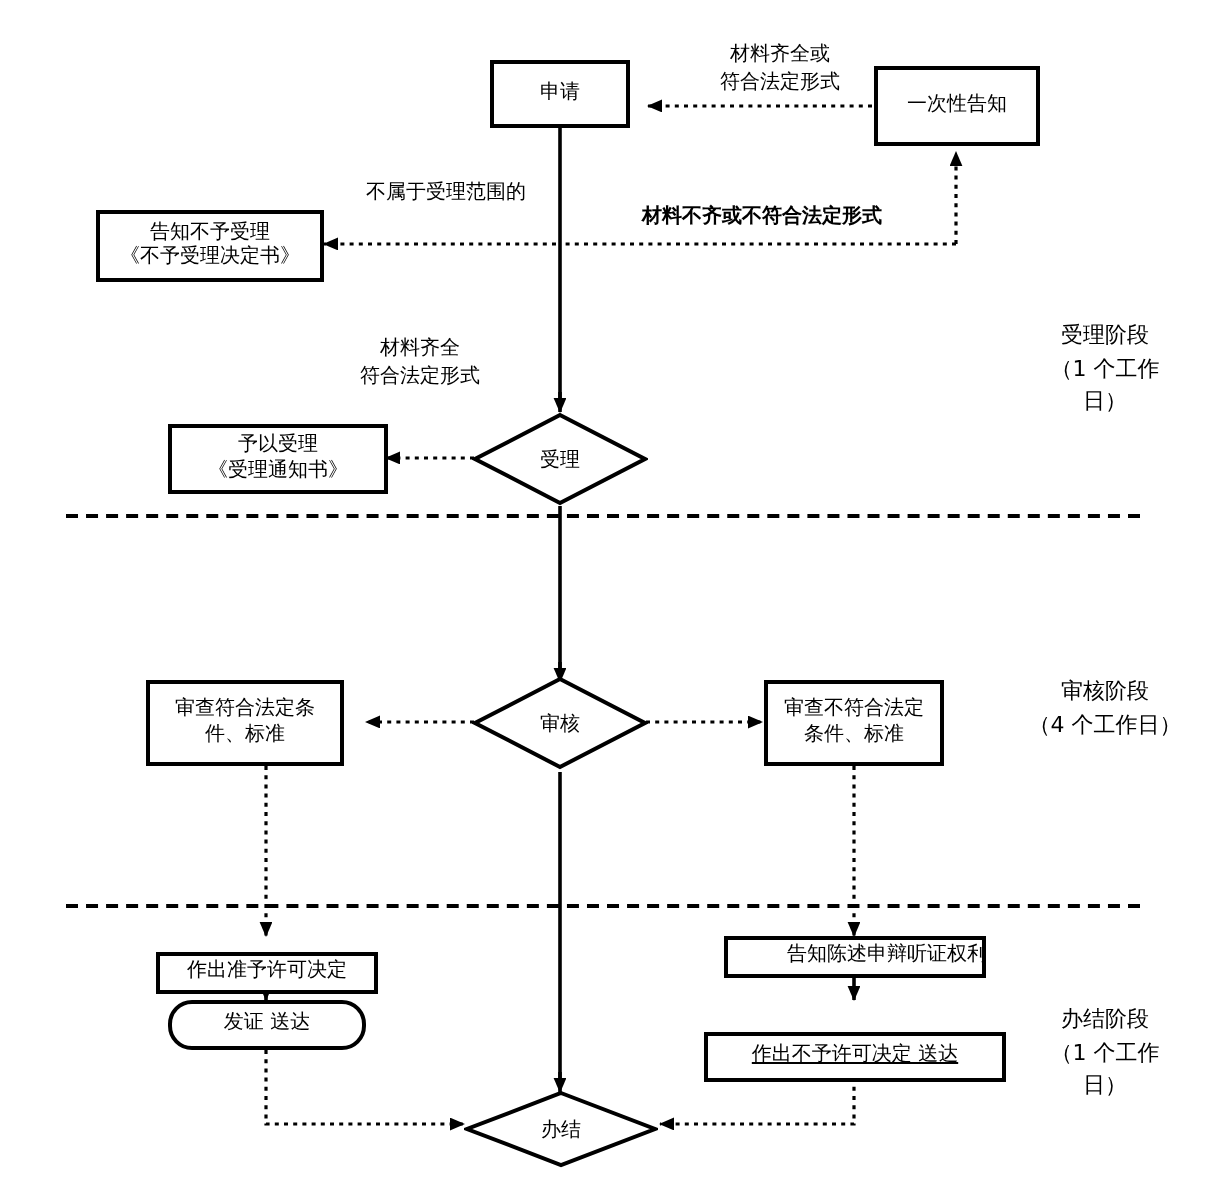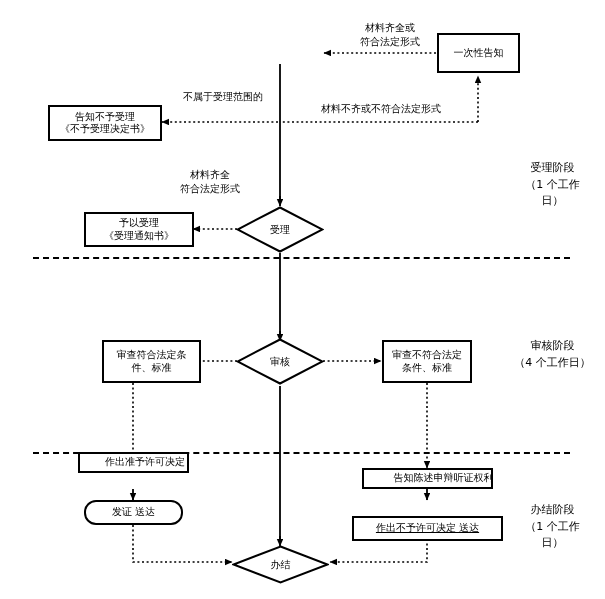--- a/index.html
+++ b/index.html
@@ -123,20 +123,23 @@
     <path d="M133,525 L133,562 L232,562" stroke="#000" stroke-width="1.6" stroke-dasharray="2,2.6" fill="none" marker-end="url(#ah)"></path>
 
     <path d="M427,489 L427,500" stroke="#000" stroke-width="1.8" fill="none" marker-end="url(#ah)"></path>
 
     <path d="M427,525 L427,562 L330,562" stroke="#000" stroke-width="1.6" stroke-dasharray="2,2.6" fill="none" marker-end="url(#ah)"></path>
   </svg>
 
   <div class="sep" style="left:33px;top:257px;width:537px;"></div>
   <div class="sep" style="left:33px;top:452px;width:537px;"></div>
 
+  <div class="node box" style="left:245px;top:30px;width:70px;height:34px;">
+    <span class="ln">申请</span>
+  </div>
 
   <div class="node box" style="left:437px;top:33px;width:83px;height:40px;">
     <span class="ln">一次性告知</span>
   </div>
 
   <div class="node box" style="left:48px;top:105px;width:114px;height:36px;">
     <span class="ln">告知不予受理</span>
     <span class="ln">《不予受理决定书》</span>
   </div>
 
@@ -152,31 +155,31 @@
     <span class="dlabel">审核</span>
   </div>
 
   <div class="diamond" style="left:236px;top:206px;width:88px;height:47px;">
     <svg class="dshape" viewBox="0 0 88 47" preserveAspectRatio="none">
       <polygon points="44,1.5 86.5,23.5 44,45.5 1.5,23.5" fill="#ffffff" stroke="#000000" stroke-width="2"></polygon>
     </svg>
     <span class="dlabel">受理</span>
   </div>
 
-  <div class="node box" style="left:102px;top:340px;width:99px;height:43px;">
+  <div class="node box" style="left:73px;top:340px;width:99px;height:43px;">
     <span class="ln">审查符合法定条</span>
     <span class="ln">件、标准</span>
   </div>
 
   <div class="node box" style="left:382px;top:340px;width:90px;height:43px;">
     <span class="ln">审查不符合法定</span>
     <span class="ln">条件、标准</span>
   </div>
 
-  <div class="node box" style="left:78px;top:452px;width:111px;height:21px;align-items:flex-end;">
+  <div class="node box" style="left:78px;top:476px;width:111px;height:21px;">
     <span class="ln">作出准予许可决定</span>
   </div>
 
   <div class="node box" style="left:84px;top:500px;width:99px;height:25px;border-radius:12px;">
     <span class="ln">发证   送达</span>
   </div>
 
   <div class="node box" style="left:362px;top:468px;width:131px;height:21px;padding-left:34px;">
     <span class="ln">告知陈述申辩听证权利</span>
   </div>
@@ -194,21 +197,21 @@
 
   <div class="label" style="left:332px;top:21px;width:116px;">
     <div>材料齐全或</div>
     <div>符合法定形式</div>
   </div>
 
   <div class="label" style="left:168px;top:90px;width:110px;">
     <div>不属于受理范围的</div>
   </div>
 
-  <div class="label" style="left:296px;top:102px;width:170px;">
+  <div class="label" style="left:296px;top:102px;width:170px;font-weight:bold;">
     <div>材料不齐或不符合法定形式</div>
   </div>
 
   <div class="label" style="left:152px;top:168px;width:116px;">
     <div>材料齐全</div>
     <div>符合法定形式</div>
   </div>
 
   <div class="stage" style="left:505px;top:160px;width:95px;">
     <div>受理阶段</div>

